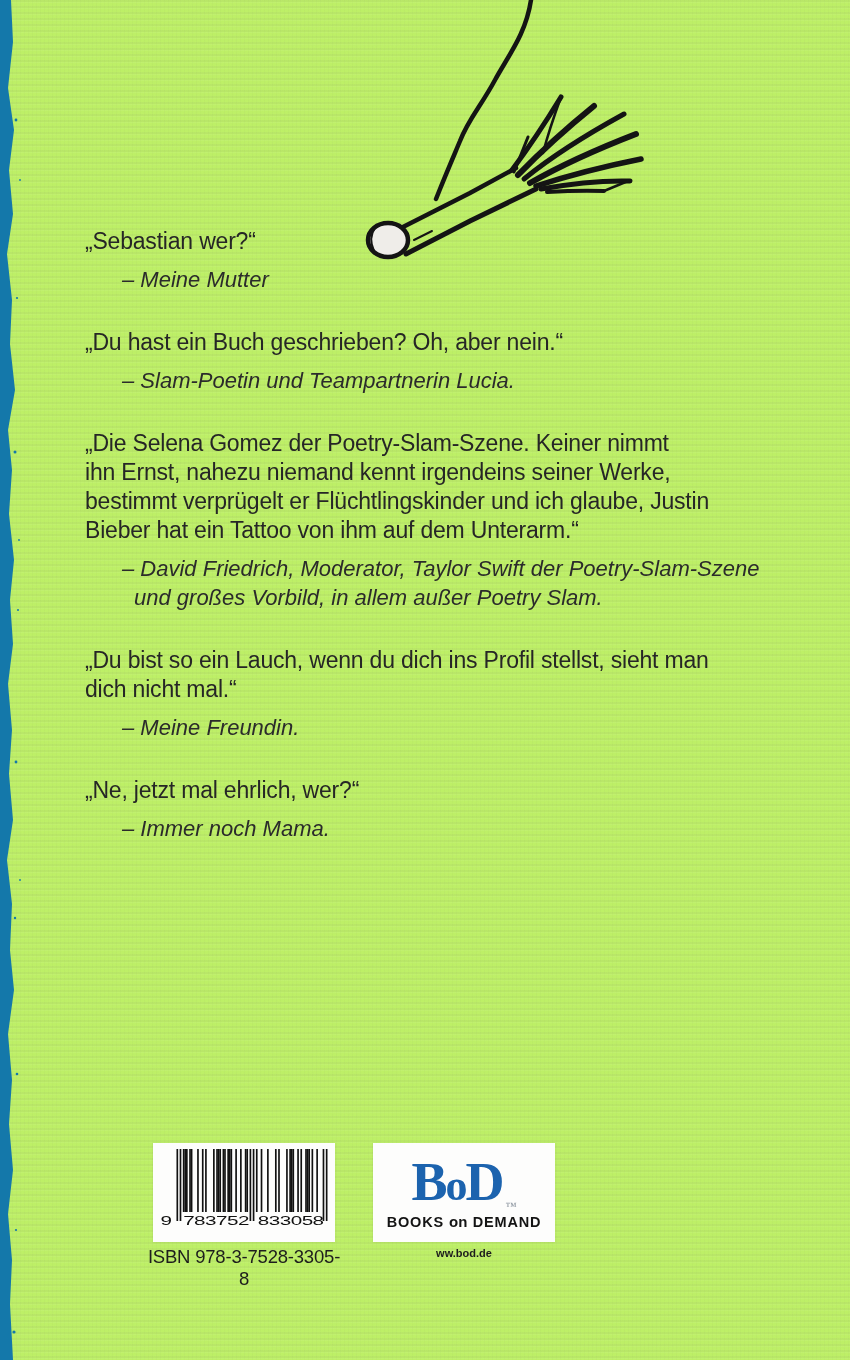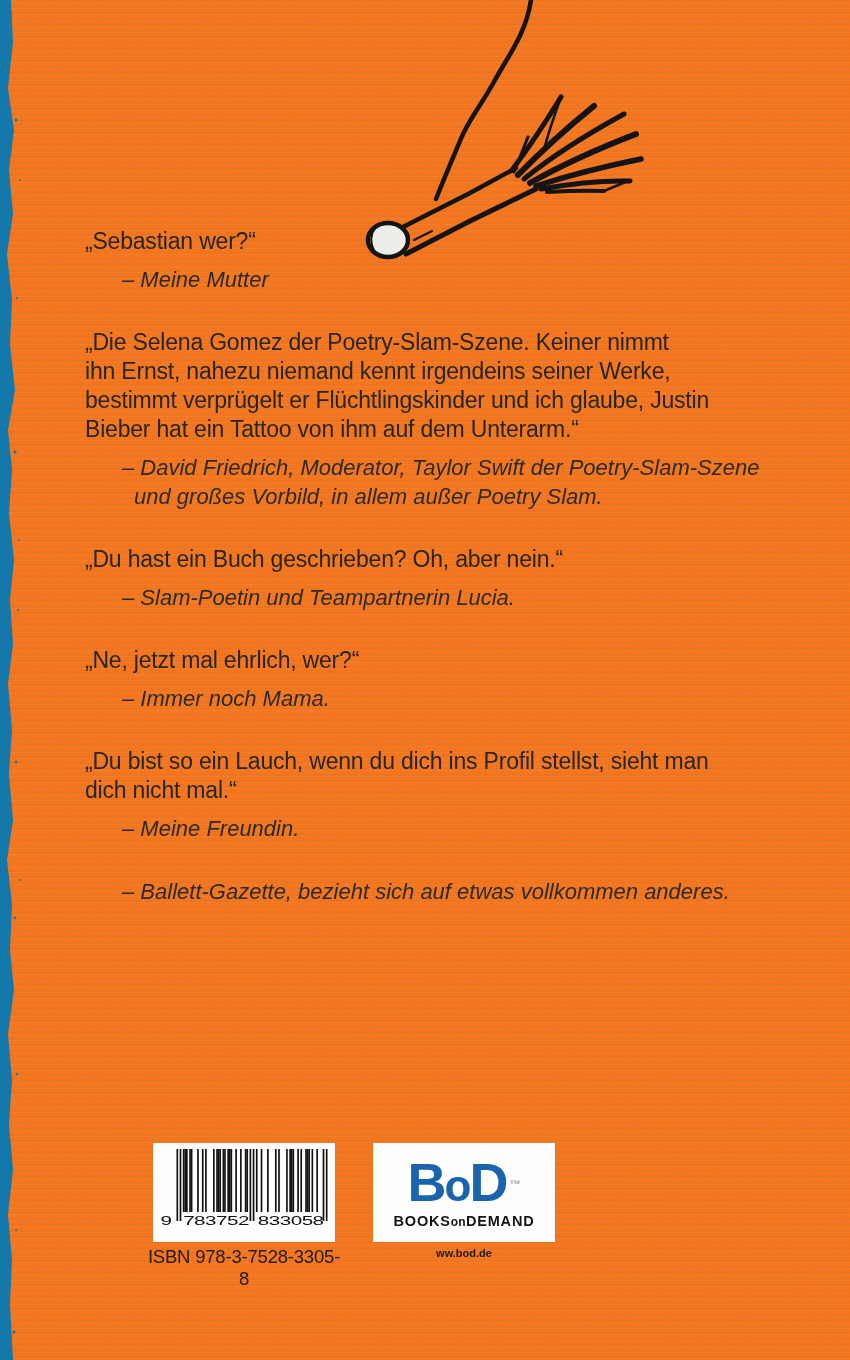--- a/index.html
+++ b/index.html
@@ -1,17 +1,17 @@
 <!DOCTYPE html>
 <html><head>
 <meta charset="utf-8">
 <style>
   html,body{margin:0;padding:0;}
   body{width:850px;height:1360px;font-family:"Liberation Sans",sans-serif;}
-  .cover{position:relative;width:850px;height:1360px;background:#f97316;overflow:hidden;}
+  .cover{position:relative;width:850px;height:1360px;background:#bef264;overflow:hidden;}
 
   
   .weave{position:absolute;inset:0;pointer-events:none;
     background:
       repeating-linear-gradient(180deg, rgba(125,122,115,0.07) 0px, rgba(125,122,115,0.07) 2px, rgba(255,255,255,0.05) 2px, rgba(255,255,255,0.05) 3px, transparent 3px, transparent 6px),
       repeating-linear-gradient(90deg, rgba(120,118,112,0.035) 0px, rgba(120,118,112,0.035) 1px, transparent 1px, transparent 4px);
   }
   .grain{position:absolute;inset:0;pointer-events:none;opacity:.5;}
 
   
@@ -25,27 +25,27 @@
   .quote-block{margin-bottom:34px;}
   .quote-text{font-size:23px;line-height:29px;letter-spacing:-0.2px;white-space:pre-line;color:#262626;}
   .quote-attribution{margin-top:9px;font-style:italic;font-size:22px;line-height:29px;white-space:pre-line;
     padding-left:49px;text-indent:-12px;color:#2b2b2b;}
 
   
   .panel{position:absolute;background:#fdfdfc;box-shadow:0 0 2px rgba(0,0,0,0.08);}
   .barcode-panel{left:153px;top:1143px;width:182px;height:99px;display:flex;align-items:center;justify-content:center;}
   .bod-panel{left:373px;top:1143px;width:182px;height:99px;display:flex;flex-direction:column;align-items:center;justify-content:center;}
 
-  .bod-logo-row{display:flex;align-items:center;line-height:1;}
+  .bod-logo-row{display:flex;align-items:flex-end;line-height:1;font-family:Liberation Serif, serif;}
   .bod-logo{font-weight:bold;color:#1c63ae;letter-spacing:-2px;}
   .bod-logo .big{font-size:54px;line-height:52px;}
   .bod-logo .small-o{font-size:44px;line-height:52px;vertical-align:baseline;}
   .bod-tm{font-size:11px;color:#9aa2ab;font-weight:bold;margin-left:3px;margin-top:1px;letter-spacing:0;}
-  .bod-subtext{margin-top:1px;font-weight:bold;color:#141414;font-size:14.5px;letter-spacing:0.8px;display:flex;align-items:baseline;}
-  .bod-subtext .on{font-size:12px;letter-spacing:0.3px;}
+  .bod-subtext{margin-top:1px;font-weight:bold;color:#141414;font-size:14.5px;letter-spacing:0.8px;display:flex;align-items:baseline;gap:5px;}
+  .bod-subtext .on{font-size:15px;letter-spacing:0.3px;}
 
   .isbn-label{position:absolute;left:143px;top:1246px;width:202px;text-align:center;
     font-weight:normal;font-size:18.5px;letter-spacing:-0.2px;color:#1d1d1d;}
   .website{position:absolute;left:373px;top:1247px;width:182px;text-align:center;
     font-weight:bold;font-size:11px;color:#1d1d1d;}
 </style>
 </head>
 <body>
 
 <div class="cover">
@@ -101,42 +101,41 @@
     <ellipse cx="388" cy="240" rx="20" ry="17" fill="#efede9" stroke="#141414" stroke-width="4.5"></ellipse>
     <path d="M375,228 Q368,238 374,251" fill="none" stroke="#141414" stroke-width="2"></path>
   </svg>
 
   <div class="quotes">
       <div class="quote-block">
         <div class="quote-text">„Sebastian wer?“</div>
         <div class="quote-attribution">– Meine Mutter</div>
       </div>
       <div class="quote-block">
+        <div class="quote-text">„Du hast ein Buch geschrieben? Oh, aber nein.“</div>
+        <div class="quote-attribution">– Slam-Poetin und Teampartnerin Lucia.</div>
+      </div>
+      <div class="quote-block">
         <div class="quote-text">„Die Selena Gomez der Poetry-Slam-Szene. Keiner nimmt
 ihn Ernst, nahezu niemand kennt irgendeins seiner Werke,
 bestimmt verprügelt er Flüchtlingskinder und ich glaube, Justin
 Bieber hat ein Tattoo von ihm auf dem Unterarm.“</div>
         <div class="quote-attribution">– David Friedrich, Moderator, Taylor Swift der Poetry-Slam-Szene
 und großes Vorbild, in allem außer Poetry Slam.</div>
       </div>
       <div class="quote-block">
-        <div class="quote-text">„Du hast ein Buch geschrieben? Oh, aber nein.“</div>
-        <div class="quote-attribution">– Slam-Poetin und Teampartnerin Lucia.</div>
-      </div>
-      <div class="quote-block">
-        <div class="quote-text">„Ne, jetzt mal ehrlich, wer?“</div>
-        <div class="quote-attribution">– Immer noch Mama.</div>
-      </div>
-      <div class="quote-block">
         <div class="quote-text">„Du bist so ein Lauch, wenn du dich ins Profil stellst, sieht man
 dich nicht mal.“</div>
         <div class="quote-attribution">– Meine Freundin.</div>
       </div>
       <div class="quote-block">
-        <div class="quote-attribution">– Ballett-Gazette, bezieht sich auf etwas vollkommen anderes.</div>
+        <div class="quote-text">„Ne, jetzt mal ehrlich, wer?“</div>
+        <div class="quote-attribution">– Immer noch Mama.</div>
+      </div>
+      <div class="quote-block">
       </div>
     </div>
 
   <div class="panel barcode-panel">
     <svg id="barcode-svg" width="170" height="88" viewBox="-11 0 107 88" preserveAspectRatio="none">
         <rect x="0" y="0" width="1.05" height="72" fill="#111"></rect>
         <rect x="2" y="0" width="1.05" height="72" fill="#111"></rect>
         <rect x="4" y="0" width="1.05" height="63" fill="#111"></rect>
         <rect x="5" y="0" width="1.05" height="63" fill="#111"></rect>
         <rect x="6" y="0" width="1.05" height="63" fill="#111"></rect>

